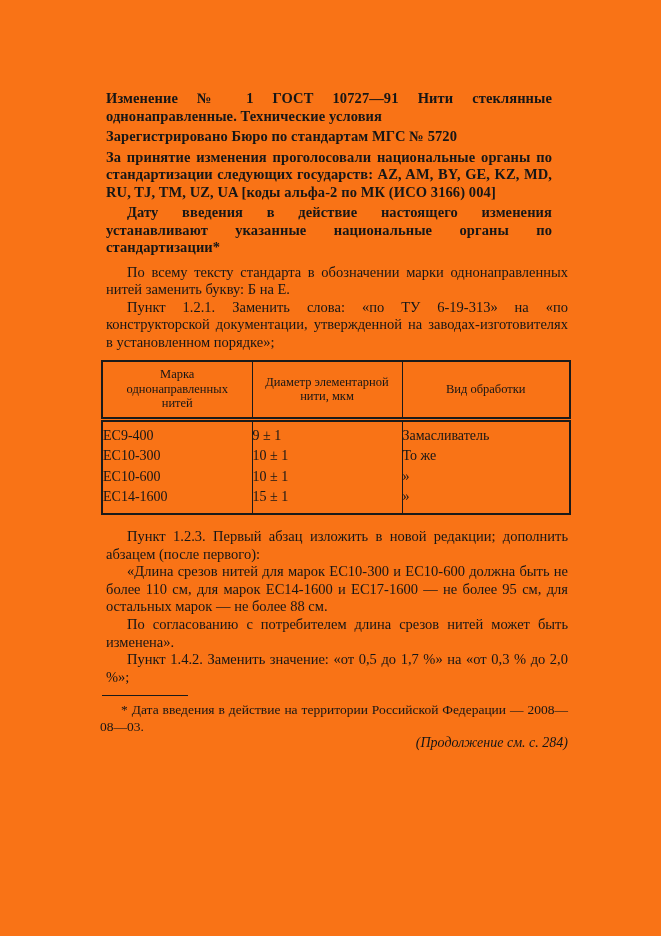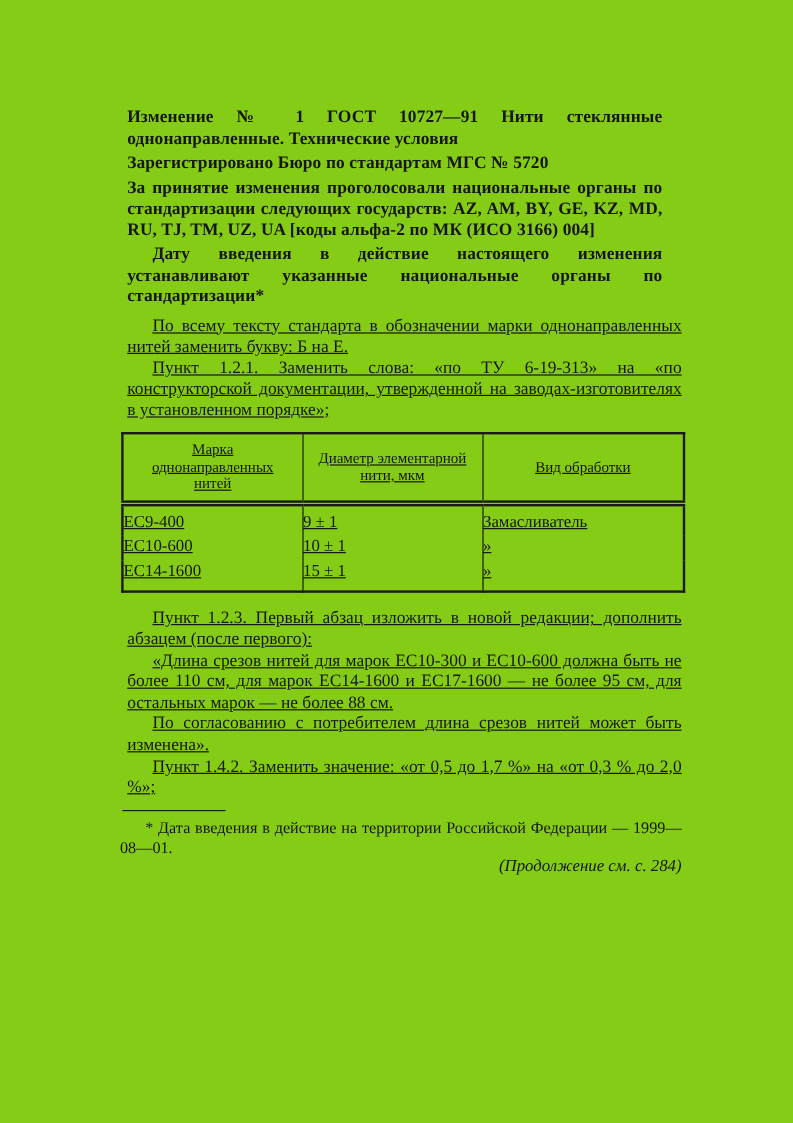--- a/index.html
+++ b/index.html
@@ -4,21 +4,21 @@
 <style>
   html, body {
     margin: 0;
     padding: 0;
     background: #ffffff;
   }
   .page {
     position: relative;
     width: 661px;
     height: 936px;
-    background: #84cc16;
+    background: #f97316;
     overflow: hidden;
     font-family: "Liberation Serif", "DejaVu Serif", serif;
     color: #161616;
   }
   .content {
     position: absolute;
     left: 106px;
     top: 90px;
     width: 462px;
   }
@@ -35,21 +35,20 @@
     letter-spacing: 0.1px;
   }
   .indent { text-indent: 21px; }
 
   
   .body-text {
     margin-top: 7px;
     font-size: 14.5px;
     line-height: 17.6px;
     text-align: justify;
-    text-decoration: underline;
   }
   .bp { margin: 0; }
 
   
   table.marks {
     border-collapse: collapse;
     table-layout: fixed;
     width: 468px;
     margin: 9px 0 13px -5px;
     border: 2px solid #1a1a1a;
@@ -129,36 +128,41 @@
             <th>Вид обработки</th>
           </tr>
         </thead>
         <tbody>
           <tr>
             <td>ЕС9-400</td>
             <td>9 ± 1</td>
             <td>Замасливатель</td>
           </tr>
           <tr>
+            <td>ЕС10-300</td>
+            <td>10 ± 1</td>
+            <td>То же</td>
+          </tr>
+          <tr>
             <td>ЕС10-600</td>
             <td>10 ± 1</td>
             <td>»</td>
           </tr>
           <tr>
             <td>ЕС14-1600</td>
             <td>15 ± 1</td>
             <td>»</td>
           </tr>
         </tbody>
       </table>
 
       <p class="bp indent">Пункт 1.2.3. Первый абзац изложить в новой редакции; дополнить абзацем (после первого):</p>
       <p class="bp indent">«Длина срезов нитей для марок ЕС10-300 и ЕС10-600 должна быть не более 110 см, для марок ЕС14-1600 и ЕС17-1600 — не более 95 см, для остальных марок — не более 88 см.</p>
       <p class="bp indent">По согласованию с потребителем длина срезов нитей может быть изменена».</p>
       <p class="bp indent">Пункт 1.4.2. Заменить значение: «от 0,5 до 1,7 %» на «от 0,3 % до 2,0 %»;</p>
     </div>
 
     <div class="footnote-rule"></div>
-    <p class="footnote indent">* Дата введения в действие на территории Российской Федерации — 1999—08—01.</p>
+    <p class="footnote indent">* Дата введения в действие на территории Российской Федерации — 2008—08—03.</p>
 
     <p class="continuation">(Продолжение см. с. 284)</p>
   </div>
 </div>
 
 </body></html>

